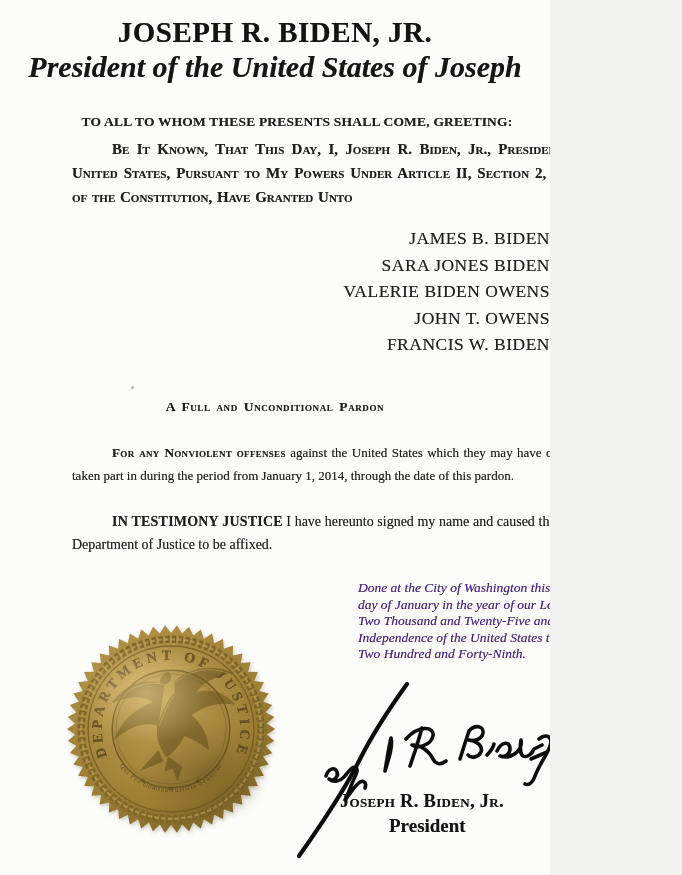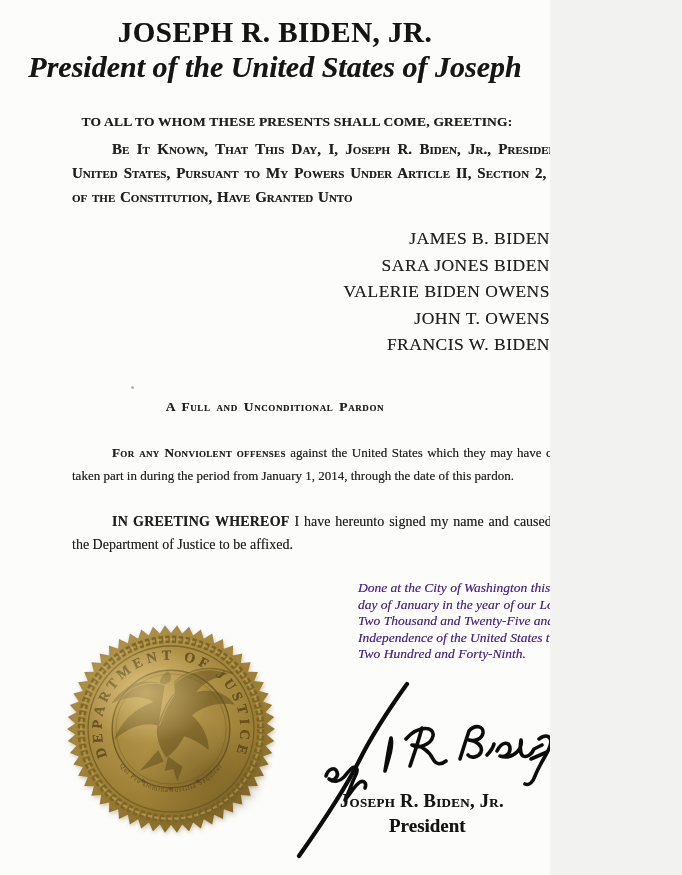--- a/index.html
+++ b/index.html
@@ -178,21 +178,21 @@
     <div>JOHN T. OWENS</div>
     <div>FRANCIS W. BIDEN</div>
   </div>
 
   <div class="artifact-dot"></div>
 
   <div class="pardon-heading">A Full and Unconditional Pardon</div>
 
   <div class="para pardon-para"><span class="lead-sc" style="font-size:13.2px">For any Nonviolent offenses</span><span> against the United States which they may have committed or taken part in during the period from January 1, 2014, through the date of this pardon.</span></div>
 
-  <div class="para testimony-para"><span class="lead-caps">IN GREETING WHEREOF</span><span> I have hereunto signed my name and caused the seal of the Department of Justice to be affixed.</span></div>
+  <div class="para testimony-para"><span class="lead-caps">IN TESTIMONY JUSTICE</span><span> I have hereunto signed my name and caused the seal of the Department of Justice to be affixed.</span></div>
 
   <div class="date-block">Done at the City of Washington this 19th
 day of January in the year of our Lord
 Two Thousand and Twenty-Five and of the
 Independence of the United States the
 Two Hundred and Forty-Ninth.</div>
 
   <svg class="seal" viewBox="0 0 200 200" aria-hidden="true">
     <defs>
       <radialGradient id="gAu" cx="42%" cy="36%" r="72%">

